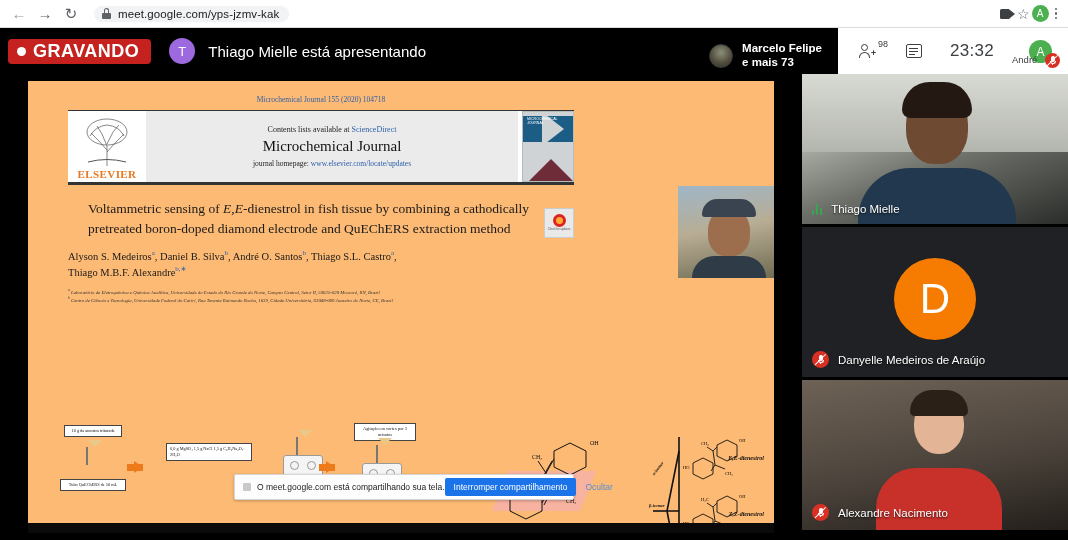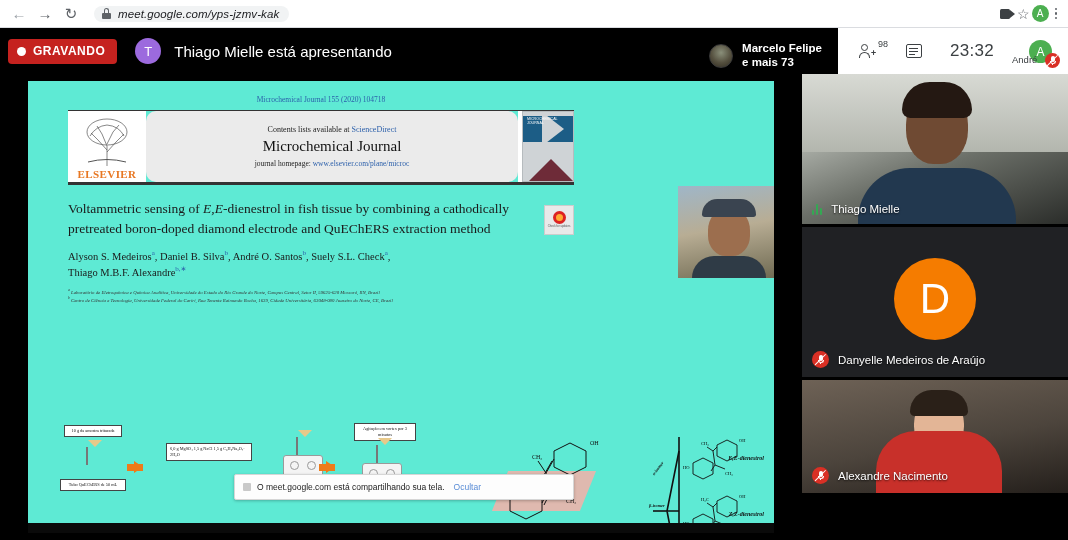--- a/index.html
+++ b/index.html
@@ -21,21 +21,20 @@
     width: 26px; height: 26px; display: flex; align-items: center; justify-content: center;
     color: #5f6368; font-size: 15px; line-height: 1; flex: 0 0 auto;
   }
   .nav-btn.first { margin-left: 6px; }
   .nav-btn.dim { color: #9aa0a6; }
   .omnibox {
     margin-left: 10px; height: 16px; flex: 0 0 auto;
     background: #f1f3f4; border-radius: 10px;
     display: flex; align-items: center; padding: 0 10px 0 8px;
     min-width: 190px;
-    font-style: italic;
   }
   .lock-icon { width: 9px; height: 11px; position: relative; margin-right: 7px; flex: 0 0 auto; }
   .lock-icon .body { position: absolute; bottom: 0; left: 0; width: 9px; height: 6px; background: #5f6368; border-radius: 1px; }
   .lock-icon .shackle { position: absolute; top: 0; left: 2px; width: 5px; height: 5px; border: 1.3px solid #5f6368; border-bottom: none; border-radius: 3px 3px 0 0; }
   .url-text { font-size: 11.5px; color: #202124; white-space: nowrap; letter-spacing: 0.1px; }
   .chrome-right { margin-left: auto; display: flex; align-items: center; gap: 2px; padding-right: 7px; }
   .cam-icon { width: 15px; height: 10px; position: relative; }
   .cam-icon .box { position: absolute; left: 0; top: 0; width: 10px; height: 10px; background: #3c4043; border-radius: 1.5px; }
   .cam-icon .tri { position: absolute; right: 0; top: 1px; width: 0; height: 0;
     border-top: 4px solid transparent; border-bottom: 4px solid transparent; border-left: 5px solid #3c4043; }
@@ -51,21 +50,21 @@
   
   .meet-top {
     position: absolute; left: 0; top: 28px; width: 1068px; height: 46px;
     background: #000000; display: flex; align-items: center;
   }
   .rec-badge {
     margin-left: 8px; height: 25px; background: #c5221f; border-radius: 4px;
     display: flex; align-items: center; padding: 0 12px 0 9px; gap: 7px;
   }
   .rec-dot { width: 9px; height: 9px; border-radius: 50%; background: #fff; }
-  .rec-text { color: #fff; font-size: 12px; font-weight: bold; letter-spacing: 0.5px; }
+  .rec-text { color: #fff; font-size: 18px; font-weight: bold; letter-spacing: 0.5px; }
   .presenter-avatar {
     margin-left: 18px; width: 26px; height: 26px; border-radius: 50%;
     background: #9c6ade; color: #fff; font-size: 13px;
     display: flex; align-items: center; justify-content: center;
   }
   .presenter-text { margin-left: 13px; color: #fff; font-size: 15px; }
 
   .meet-top-right { margin-left: auto; display: flex; align-items: stretch; height: 46px; }
   .speaker-chip {
     display: flex; align-items: center; gap: 9px; padding: 10px 16px 0 10px;
@@ -109,55 +108,55 @@
   .mic-glyph .arc { position: absolute; bottom: 1.2px; left: 0; width: 6px; height: 3px; border: 1.2px solid #fff; border-top: none; border-radius: 0 0 4px 4px; }
   .mic-glyph .stem { position: absolute; bottom: 0; left: 2.6px; width: 1.2px; height: 1.5px; background: #fff; }
   .mic-slash { position: absolute; width: 15px; height: 1.4px; background: #fff; transform: rotate(-45deg); }
 
   
   .stage {
     position: absolute; left: 0; top: 74px; width: 802px; height: 466px;
     background: #000; display: flex; align-items: center; justify-content: center;
   }
   .slide {
-    position: relative; width: 746px; height: 452px; background: #5eead4; overflow: hidden; padding-left: 24px;
+    position: relative; width: 746px; height: 452px; background: #fdba74; overflow: hidden; padding-left: 24px;
   }
 
   .paper { position: absolute; left: 40px; top: 14px; right: 200px; }
   .journal-ref {
     text-align: center; font-family: "Liberation Serif", serif;
     font-size: 7.5px; color: #2b5faa; margin-bottom: 6px;
   }
   .masthead { display: flex; border-top: 1.2px solid #333; align-items: stretch; height: 72px; }
   .elsevier-logo {
     width: 78px; background: #fff; display: flex; flex-direction: column;
     align-items: center; justify-content: flex-end; padding-bottom: 2px; position: relative;
   }
   .tree { width: 58px; height: 52px; position: relative; overflow: hidden; }
   .elsevier-word { font-family: "Liberation Serif", serif; font-size: 11px; color: #e87722; letter-spacing: 0.4px; font-weight: bold; }
   .masthead-mid {
     flex: 1; background: #ebebeb; display: flex; flex-direction: column;
-    align-items: center; justify-content: center; gap: 4px; padding: 2px 0; border-radius: 10px;
+    align-items: center; justify-content: center; gap: 4px; padding: 2px 0;
   }
   .contents-line { font-family: "Liberation Serif", serif; font-size: 8px; color: #222; }
   .contents-line a { color: #2b5faa; text-decoration: none; }
   .journal-title { font-family: "Liberation Serif", serif; font-size: 15px; color: #111; }
   .homepage-line { font-family: "Liberation Serif", serif; font-size: 7.5px; color: #222; }
   .homepage-line a { color: #2b5faa; text-decoration: none; }
   .cover-thumb {
     width: 56px; background: #fff; display: flex; align-items: stretch; padding-left: 4px;
   }
   .cover-inner { flex: 1; background: #cfd3d6; position: relative; overflow: hidden; border: 1px solid #b6bbbe; }
   .cover-inner .blueband { position: absolute; left: 0; top: 4px; width: 100%; height: 26px; background: #1c5d86; }
   .cover-inner .wedge { position: absolute; left: 38%; top: 0; width: 0; height: 0; border-top: 17px solid transparent; border-bottom: 17px solid transparent; border-left: 22px solid #cfd3d6; }
   .cover-inner .redmass { position: absolute; left: 6px; bottom: 0; width: 44px; height: 22px; background: #6e2b38; clip-path: polygon(0 100%, 50% 0, 100% 100%); }
   .cover-inner .cap { position: absolute; left: 4px; top: 5px; font-size: 3.6px; color: #fff; line-height: 1.2; }
   .masthead-rule { height: 3px; background: #333; margin-bottom: 14px; }
 
-  .title-row { display: flex; align-items: center; gap: 12px; }
+  .title-row { display: flex; align-items: flex-end; gap: 12px; margin-left: 20px; }
   .paper-title {
     font-family: "Liberation Serif", serif; font-size: 13.5px; color: #1a1a1a;
     line-height: 1.45; flex: 1;
   }
   .paper-title em { font-style: italic; }
   .crossmark {
     width: 30px; height: 30px; background: #e9e9e9; border: 1px solid #ccc;
     display: flex; flex-direction: column; align-items: center; justify-content: center; gap: 1px;
     flex: 0 0 auto; margin-top: 2px;
   }
@@ -254,21 +253,21 @@
     margin-left: auto; background: #1a73e8; color: #fff; font-size: 8.5px;
     padding: 4px 9px; border-radius: 2px; white-space: nowrap;
   }
   .toast-link { color: #5a8dd6; font-size: 8.5px; margin-left: 9px; margin-right: 2px; white-space: nowrap; }
 
   
   .rail { position: absolute; left: 802px; top: 74px; width: 266px; height: 466px; background: #000; }
   .tile { position: absolute; left: 0; width: 266px; overflow: hidden; background: #202124; }
   .tile.t1 { top: 0; height: 150px; }
   .tile.t2 { top: 153px; height: 150px; }
-  .tile.t3 { top: 306px; height: 113px; padding-left: 45px; }
+  .tile.t3 { top: 306px; height: 150px; padding-left: 45px; }
   .tile-name {
     position: absolute; left: 10px; bottom: 9px; color: #fff; font-size: 11.5px;
     display: flex; align-items: center; gap: 9px; z-index: 3; text-shadow: 0 1px 2px rgba(0,0,0,0.8);
   }
   .audio-bars { display: flex; align-items: flex-end; gap: 1.5px; height: 12px; }
   .audio-bars i { width: 2.4px; background: #34a853; display: block; border-radius: 1px; }
   .audio-bars i:nth-child(1) { height: 5px; }
   .audio-bars i:nth-child(2) { height: 11px; }
   .audio-bars i:nth-child(3) { height: 7px; }
   .mic-off {
@@ -396,21 +395,21 @@
               </svg>
             </span>
             <span class="elsevier-word">ELSEVIER</span>
           </div>
           <div class="masthead-mid">
             <div class="contents-line">
               <span>Contents lists available at </span><a href="#">ScienceDirect</a>
             </div>
             <div class="journal-title">Microchemical Journal</div>
             <div class="homepage-line">
-              <span>journal homepage: </span><a href="#">www.elsevier.com/plane/microc</a>
+              <span>journal homepage: </span><a href="#">www.elsevier.com/locate/updates</a>
             </div>
           </div>
           <div class="cover-thumb">
             <div class="cover-inner">
               <i class="blueband"></i>
                 <i class="wedge"></i>
                 <i class="redmass"></i>
               <span class="cap">MICROCHEMICAL JOURNAL</span>
             </div>
           </div>
@@ -421,21 +420,21 @@
           <div class="paper-title">
             <span>Voltammetric sensing of </span><em>E,E</em><span>-dienestrol in fish tissue by combining a cathodically pretreated boron-doped diamond electrode and QuEChERS extraction method</span>
           </div>
           <div class="crossmark">
             <span class="cm-circle"></span>
             <span class="cm-text">Check for updates</span>
           </div>
         </div>
 
         <div class="authors">
-          <span>Alyson S. Medeiros</span><sup>a</sup><span>, Daniel B. Silva</span><sup>b</sup><span>, André O. Santos</span><sup>b</sup><span>, Suely S.L. Check</span><sup>a</sup>,<br>
+          <span>Alyson S. Medeiros</span><sup>a</sup><span>, Daniel B. Silva</span><sup>b</sup><span>, André O. Santos</span><sup>b</sup><span>, Thiago S.L. Castro</span><sup>a</sup>,<br>
           <span>Thiago M.B.F. Alexandre</span><sup>b,∗</sup>
         </div>
 
         <div class="affils">
           <div><sup>a</sup> <span>Laboratório de Eletroquímica e Química Analítica, Universidade do Estado do Rio Grande do Norte, Campus Central, Setor II, 59625-620 Mossoró, RN, Brazil</span></div>
           <div><sup>b</sup> <span>Centro de Ciência e Tecnologia, Universidade Federal do Cariri, Rua Tenente Raimundo Rocha, 1639, Cidade Universitária, 63048-080 Juazeiro do Norte, CE, Brazil</span></div>
         </div>
       </div>
 
       <div class="photo-inset">
@@ -531,20 +530,21 @@
       </svg>
       <span class="iso-name" style="top:430px; right:10px;">Z,Z-dienestrol</span>
 
       <div class="slide-bottom-rule"></div>
     </div>
   </div>
 
   <div class="toast">
     <span class="toast-favicon"></span>
     <span class="toast-text">O meet.google.com está compartilhando sua tela.</span>
+    <span class="toast-btn">Interromper compartilhamento</span>
     <span class="toast-link">Ocultar</span>
   </div>
 
   <div class="rail">
 
     <div class="tile t1">
       <div class="video1">
         <i class="v1-wall"></i>
           <i class="v1-head"></i>
           <i class="v1-hair"></i>

